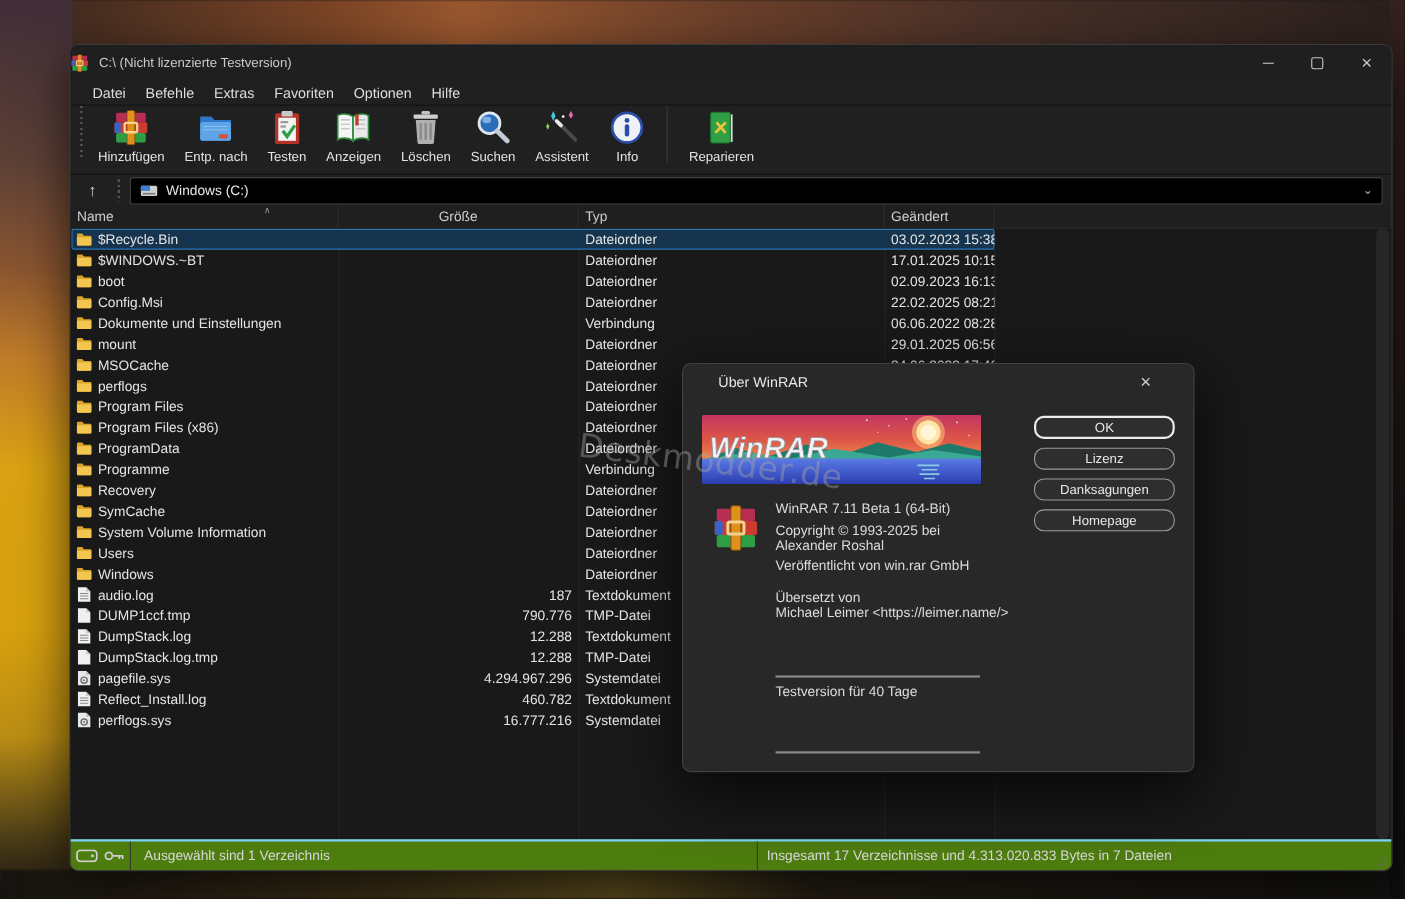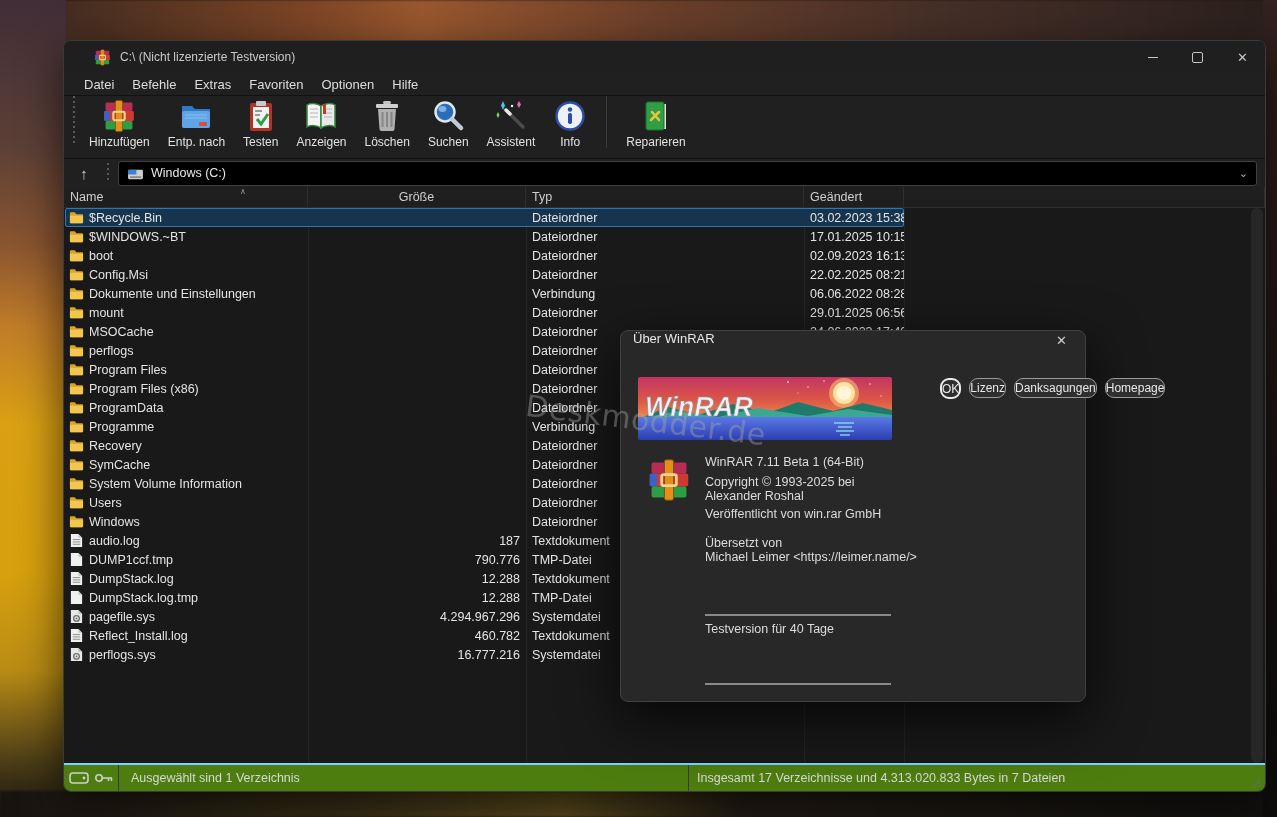--- a/index.html
+++ b/index.html
@@ -13,21 +13,21 @@
   .bg-left{position:absolute;left:0;top:0;width:66px;height:817px;
     background:linear-gradient(180deg,#402d37 0%,#5c4036 18%,#8a5530 30%,#c07c28 40%,#d9a113 52%,#d7a00e 70%,#b98c14 82%,#4e3f17 93%,#181410 100%);filter:blur(.5px);}
   .bg-bottom{position:absolute;left:0;bottom:0;width:100%;height:26px;
     background:linear-gradient(90deg,#171310 0%,#3d3118 28%,#5d4c1d 44%,#33291665 58%,#1c1813 78%,#131210 100%),#1a1712;filter:blur(1px);}
   .bg-right{position:absolute;right:0;top:0;width:14px;height:817px;
     background:linear-gradient(180deg,#33211d 0%,#241817 38%,#161111 72%,#0f0d0c 100%);}
   
   .win{position:absolute;left:63px;top:40px;width:1201px;height:750px;
     background:#202020;border:1px solid #3a3a3a;border-radius:8px;
     box-shadow:0 14px 44px rgba(0,0,0,.65);display:flex;flex-direction:column;overflow:hidden;z-index:10;}
-  .titlebar{height:32px;flex:0 0 32px;display:flex;align-items:center;padding-left:30px;background:#1f1f1f;}
+  .titlebar{height:32px;flex:0 0 32px;display:flex;align-items:center;padding-left:0;background:#1f1f1f;}
   .titlebar .wicon{width:17px;height:17px;flex:0 0 17px;}
   .titlebar .wicon svg{width:100%;height:100%;}
   .title-text{margin-left:9px;font-size:12px;color:#c9c9c9;}
   .caption-btns{margin-left:auto;display:flex;height:100%;}
   .cap-btn{width:45px;height:100%;display:flex;align-items:center;justify-content:center;color:#c5c5c5;font-size:13px;}
   .glyph-min{width:10px;height:1px;background:#c5c5c5;display:block;}
   .glyph-max{width:9px;height:9px;border:1px solid #c5c5c5;border-radius:2px;display:block;}
   
   .menubar{height:22px;flex:0 0 22px;display:flex;align-items:center;padding-left:11px;font-size:13px;color:#dedede;}
   .menu-item{padding:1px 9px;border-radius:3px;}
@@ -77,25 +77,25 @@
   .sb-icons{width:54px;height:100%;display:flex;align-items:center;justify-content:center;gap:5px;
     border-right:1px solid #3a3a3a;flex:0 0 54px;}
   .sb-icons svg{display:block;}
   .sb-left{flex:0 0 557px;padding-left:12px;}
   .sb-div{width:1px;height:100%;background:#3a3a3a;}
   .sb-right{padding-left:8px;flex:1;}
   .sb-grip{position:absolute;right:4px;bottom:3px;opacity:.7;}
   
   .dialog{position:absolute;left:620px;top:330px;width:464px;height:370px;background:#282828;
     border:1px solid #404040;border-radius:8px;box-shadow:0 18px 55px rgba(0,0,0,.75);z-index:40;}
-  .d-title{height:32px;display:flex;padding:0 12px;font-size:13px;color:#e8e8e8;}
+  .d-title{height:32px;display:flex;align-items:center;padding:0 32px;font-size:13px;color:#e8e8e8;}
   .d-close{margin-left:auto;color:#cfcfcf;font-size:13px;padding:2px 6px;}
   .d-banner{position:absolute;left:17px;top:46px;width:254px;height:63px;overflow:hidden;border-radius:2px;}
   .d-banner svg{width:100%;height:100%;display:block;}
-  .d-btncol{position:absolute;left:319px;top:47px;width:128px;display:flex;flex-direction:row;gap:8px;}
+  .d-btncol{position:absolute;left:319px;top:47px;width:128px;display:flex;flex-direction:column;gap:8px;}
   .dlg-btn{height:20px;border-radius:9px;background:#2e2e2e;border:1px solid #9a9a9a;color:#e8e8e8;
     font-size:12px;font-family:"Liberation Sans",sans-serif;padding:0;}
   .dlg-btn.default{border:2px solid #ececec;height:21px;}
   .d-rar{position:absolute;left:26px;top:127px;width:44px;height:44px;}
   .d-rar svg{width:100%;height:100%;}
   .d-line{position:absolute;left:84px;font-size:12.5px;color:#dcdcdc;white-space:nowrap;}
   .hr{position:absolute;left:84px;width:186px;height:2px;background:#8a8a8a;}
   
   .watermark{position:absolute;left:528px;top:388px;z-index:60;font-size:30px;letter-spacing:.5px;
     color:rgba(168,168,168,.42);transform:rotate(7deg);transform-origin:left top;pointer-events:none;

